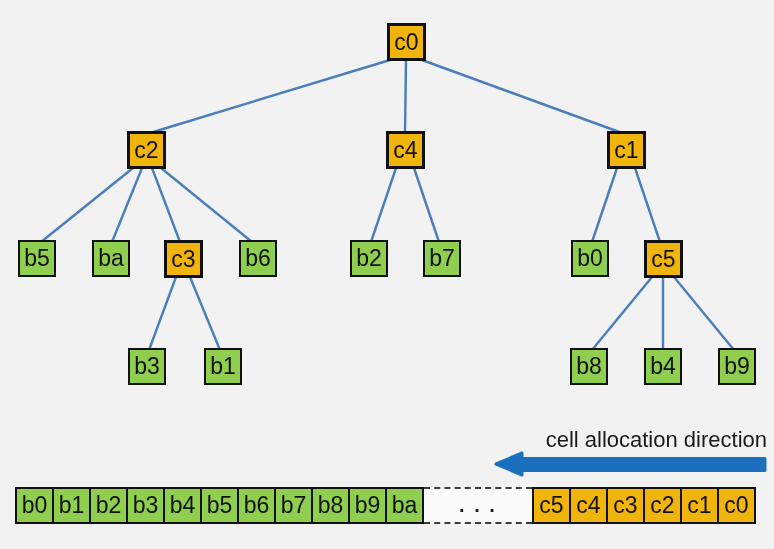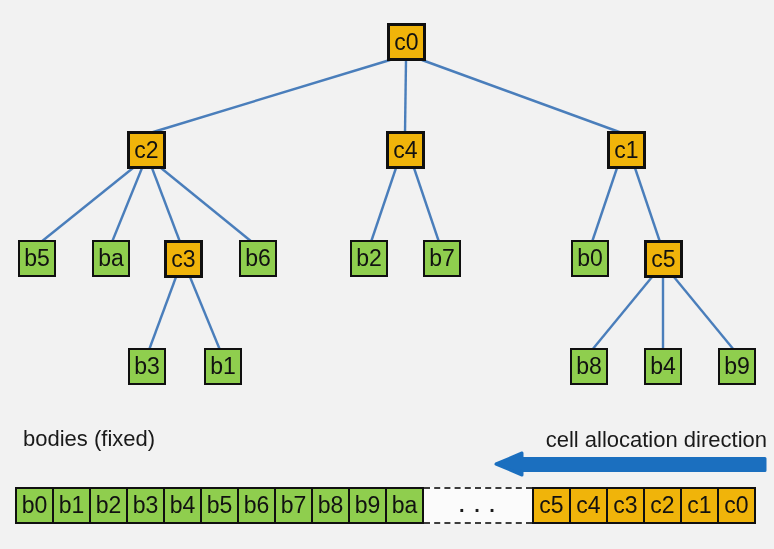--- a/index.html
+++ b/index.html
@@ -94,21 +94,20 @@
   <div class="node bodybox" style="left:423px;top:240px">b7</div>
   <div class="node bodybox" style="left:571px;top:240px">b0</div>
   <div class="node cellbox" style="left:644px;top:240px">c5</div>
 
   <div class="node bodybox" style="left:128px;top:348px">b3</div>
   <div class="node bodybox" style="left:204px;top:348px">b1</div>
   <div class="node bodybox" style="left:570px;top:348px">b8</div>
   <div class="node bodybox" style="left:644px;top:348px">b4</div>
   <div class="node bodybox" style="left:718px;top:348px">b9</div>
 
-  <div class="caption" style="left:23px;top:426px">bodies (fixed)</div>
   <div class="caption right" style="right:7px;top:427px">cell allocation direction</div>
 
   <div class="array">
     <div class="acell bodyc">b0</div>
     <div class="acell bodyc">b1</div>
     <div class="acell bodyc">b2</div>
     <div class="acell bodyc">b3</div>
     <div class="acell bodyc">b4</div>
     <div class="acell bodyc">b5</div>
     <div class="acell bodyc">b6</div>

